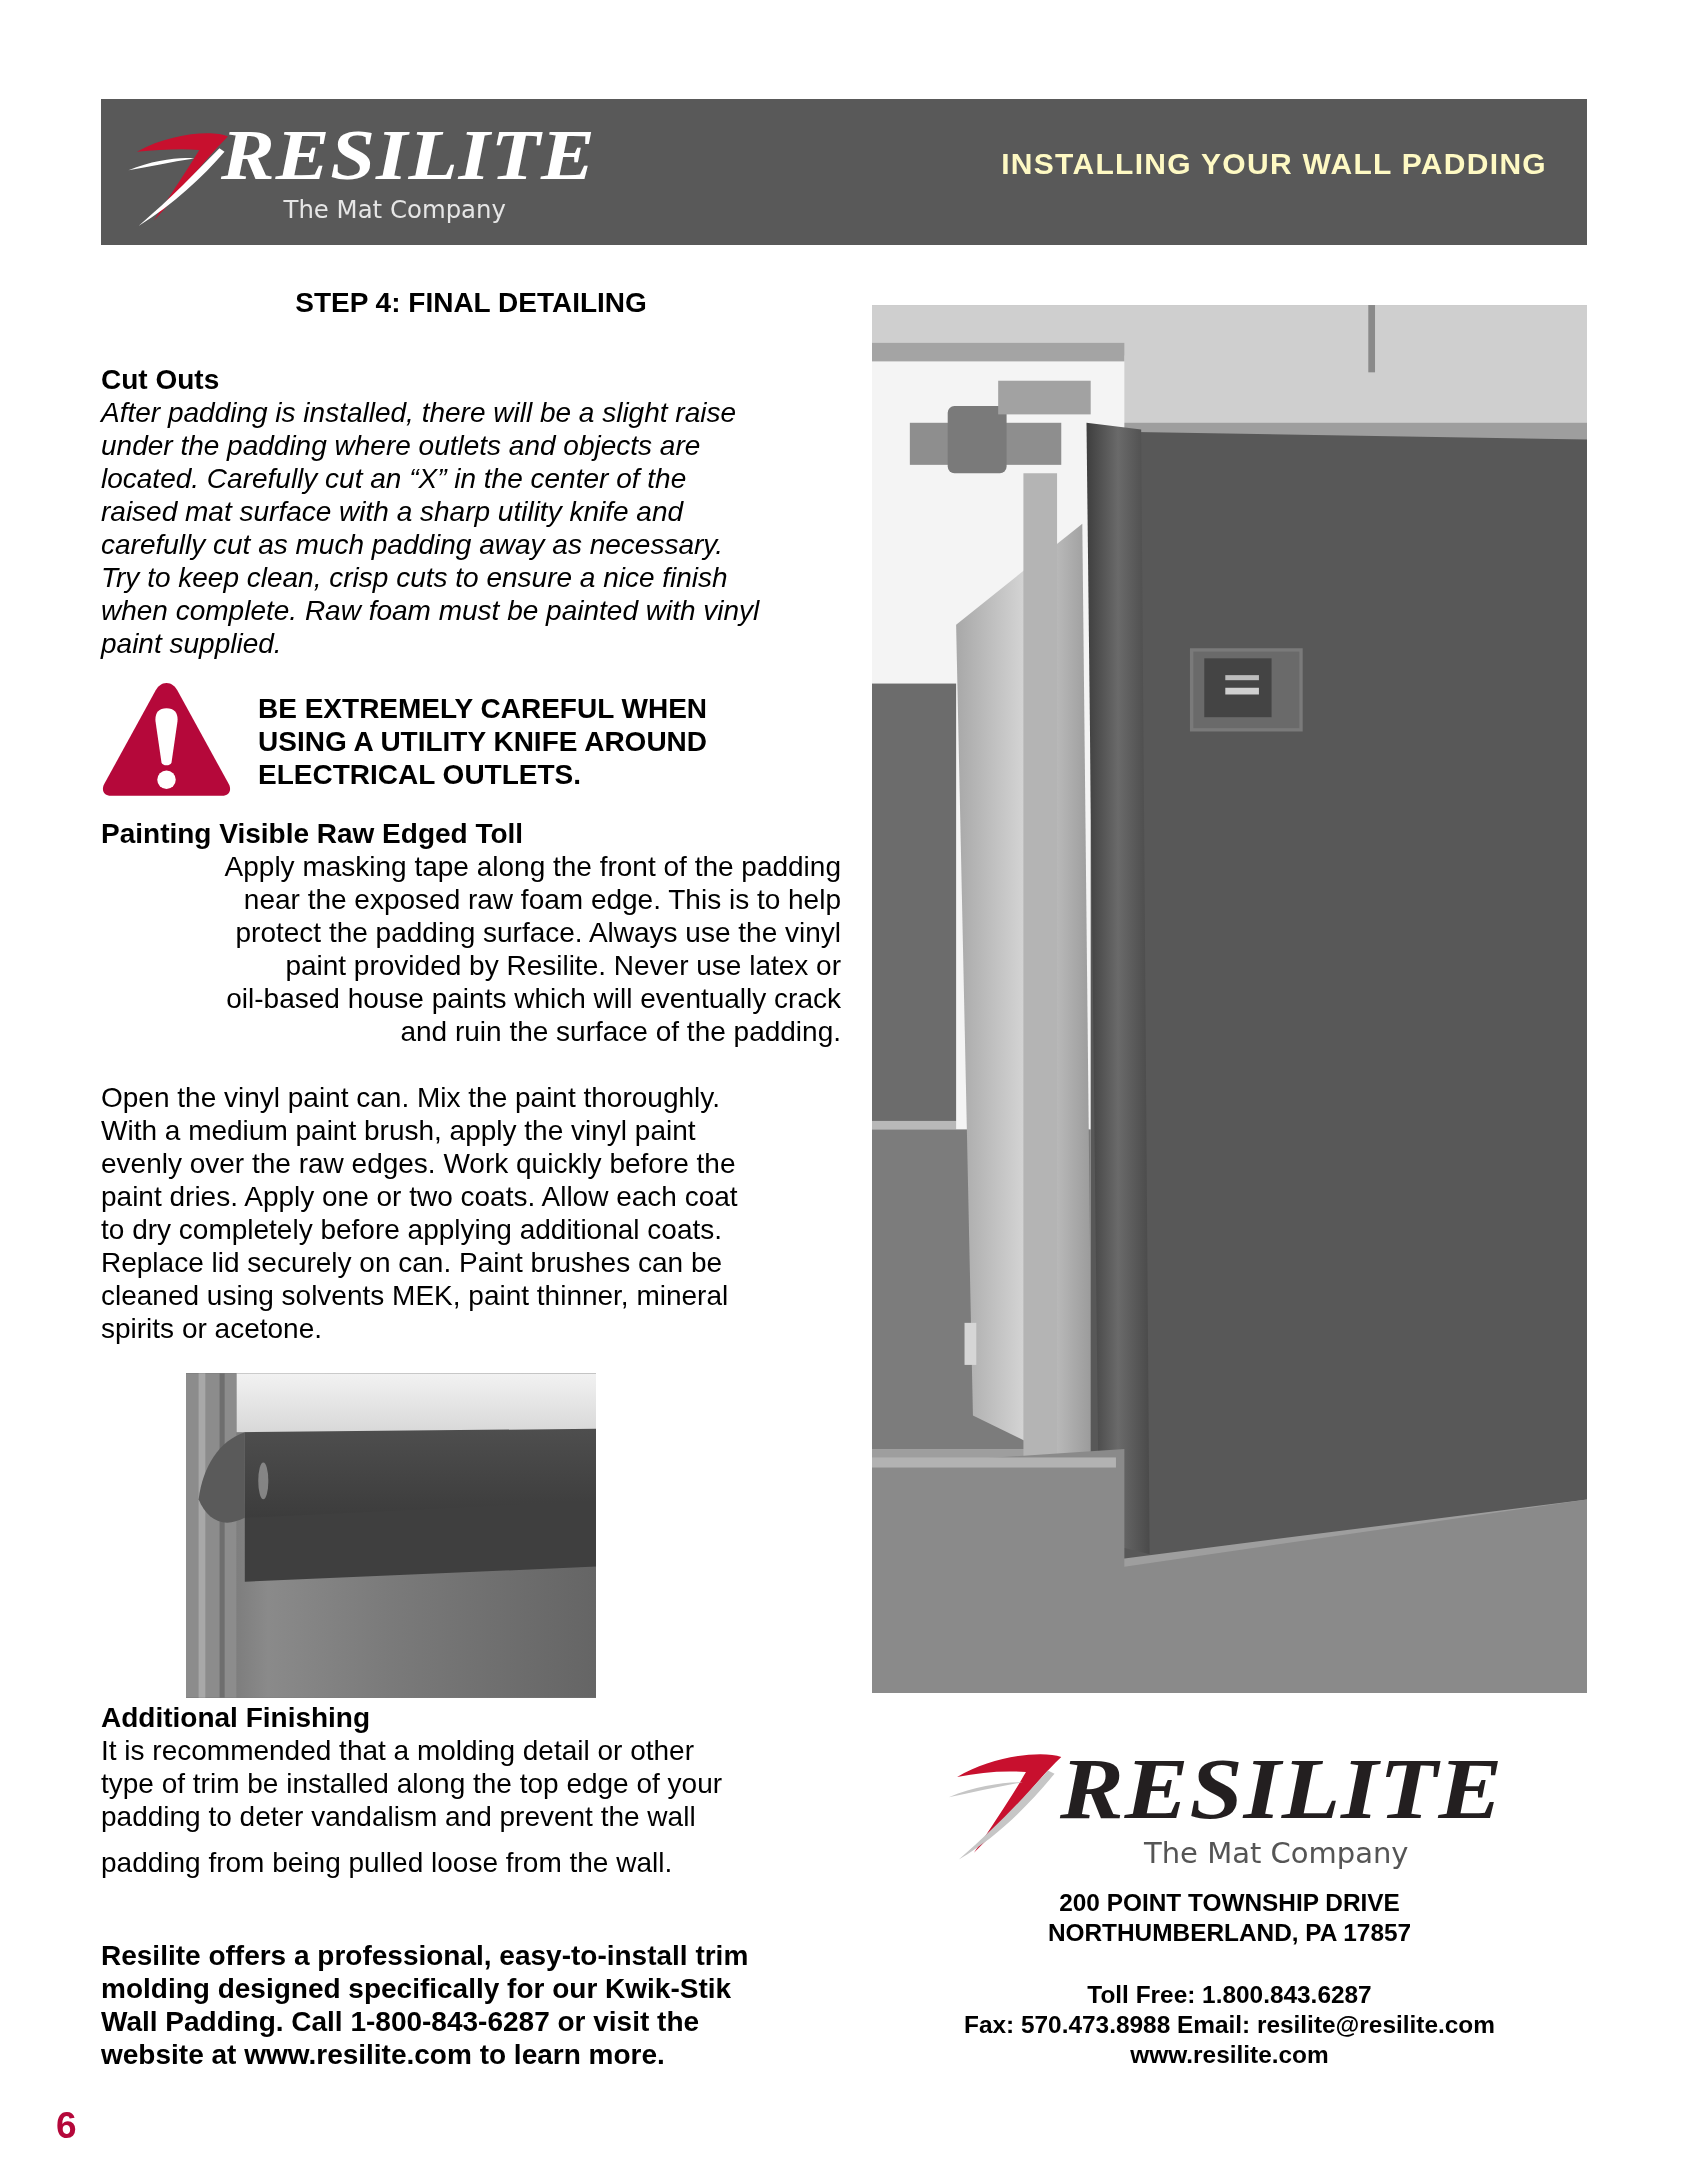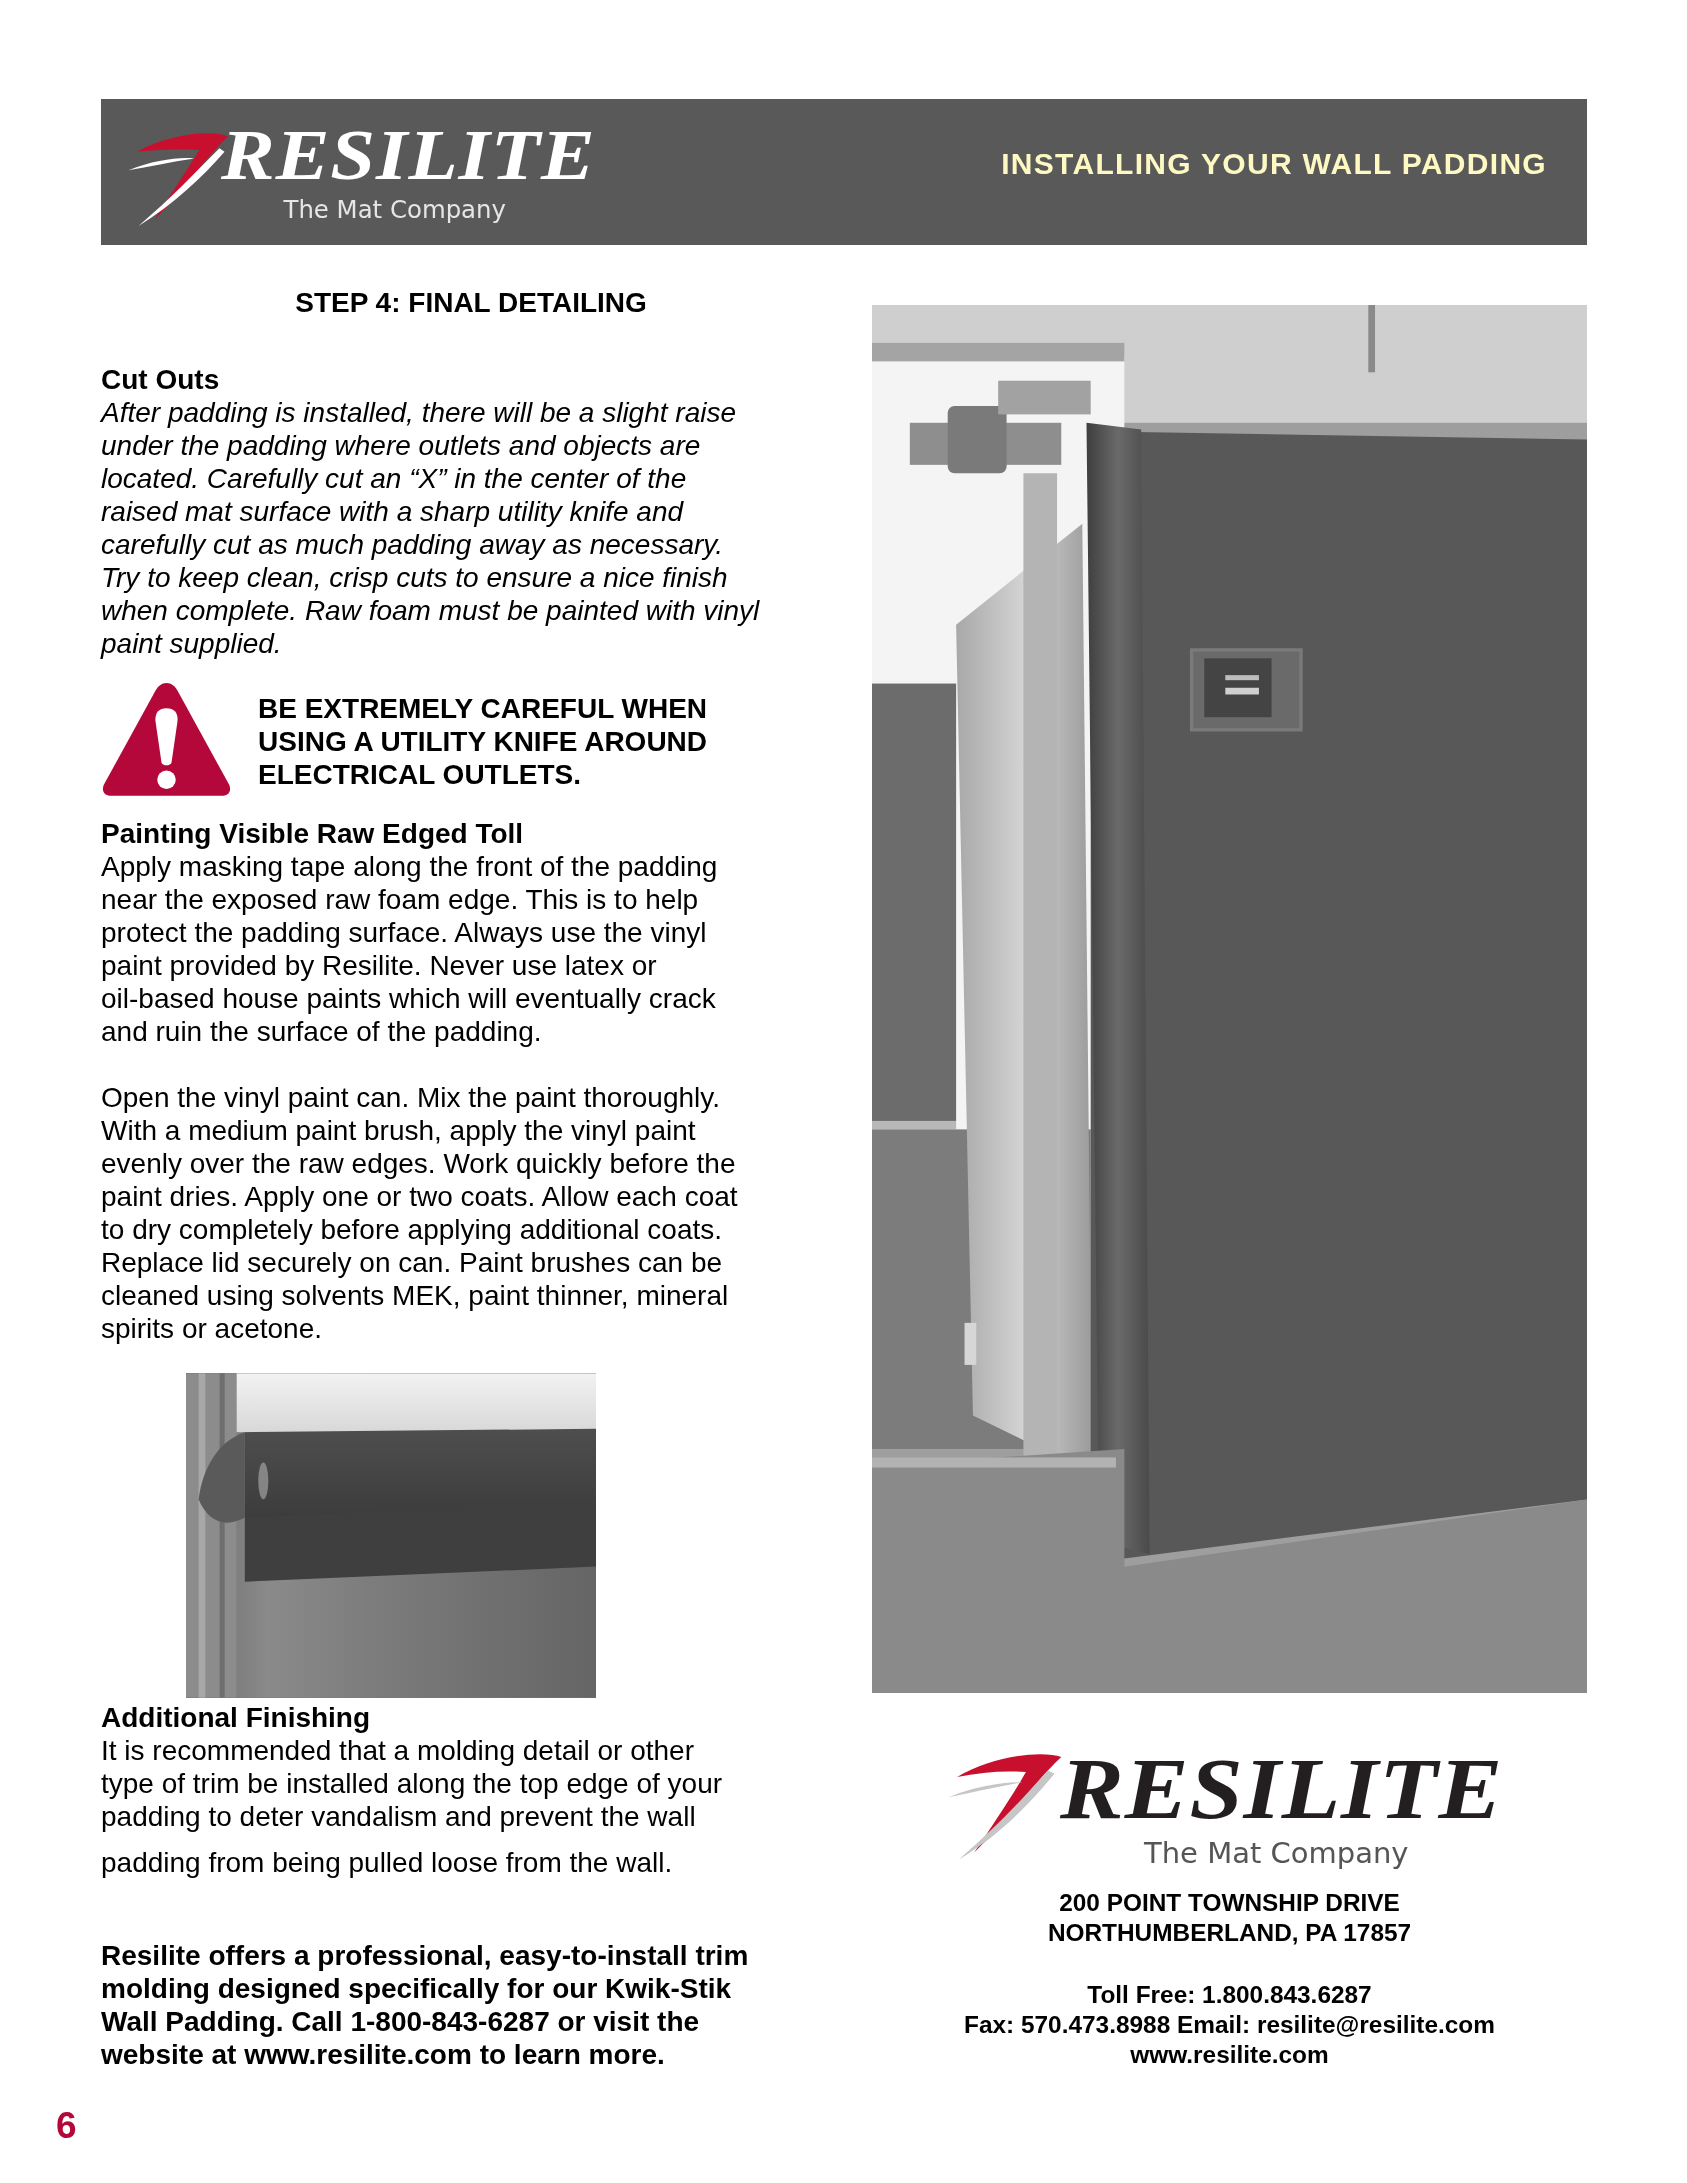--- a/index.html
+++ b/index.html
@@ -79,21 +79,21 @@
   <path d="M80 36 C 90 36, 94 42, 93 52 L 86 100 C 85 105, 75 105, 74 100 L 67 52 C 66 42, 70 36, 80 36 Z" fill="#ffffff"></path>
   <circle cx="80" cy="121" r="11" fill="#ffffff"></circle>
 </svg>
 <div class="abs warn-text">
   <div>BE EXTREMELY CAREFUL WHEN</div>
   <div>USING A UTILITY KNIFE AROUND</div>
   <div>ELECTRICAL OUTLETS.</div>
 </div>
 
 <div class="abs col h-sub" style="top:817px;">Painting Visible Raw Edged Toll</div>
-<div class="abs col p" style="top:850px;">
+<div class="abs col p" style="top:850px;text-align:right;">
   <div>Apply masking tape along the front of the padding</div>
   <div>near the exposed raw foam edge. This is to help</div>
   <div>protect the padding surface. Always use the vinyl</div>
   <div>paint provided by Resilite. Never use latex or</div>
   <div>oil-based house paints which will eventually crack</div>
   <div>and ruin the surface of the padding.</div>
 </div>
 <div class="abs col p" style="top:1081px;">
   <div>Open the vinyl paint can. Mix the paint thoroughly.</div>
   <div>With a medium paint brush, apply the vinyl paint</div>

